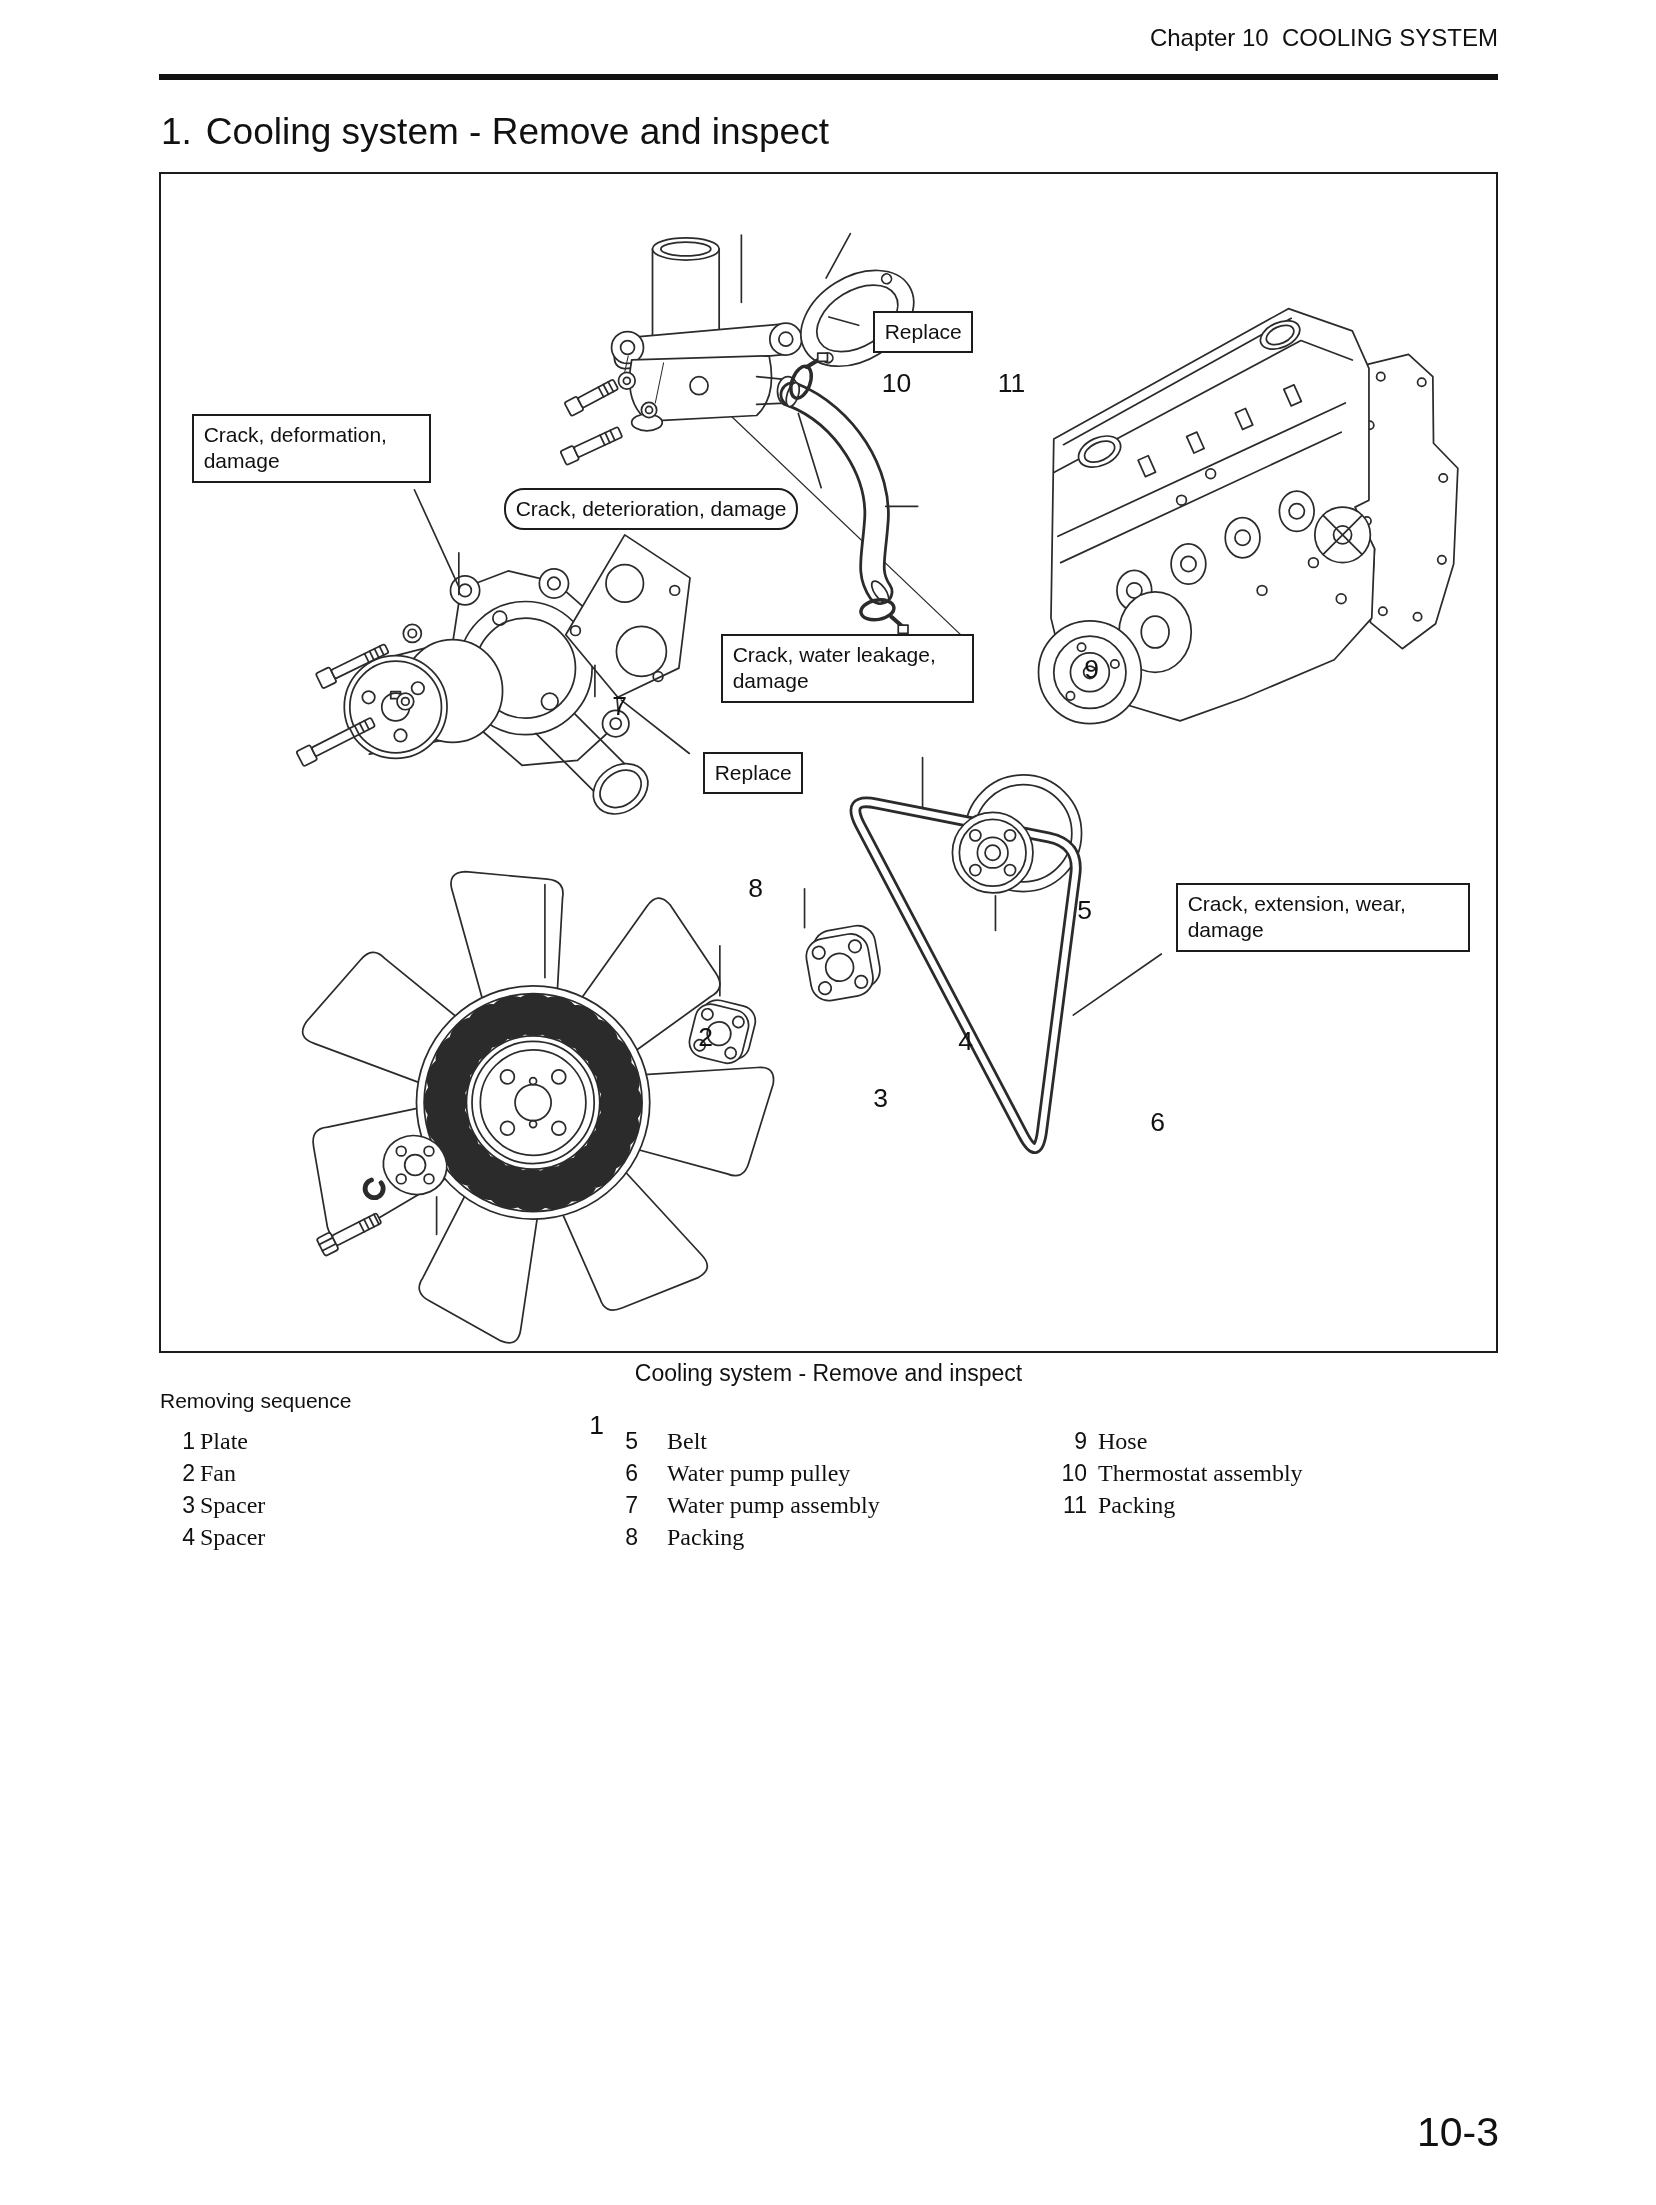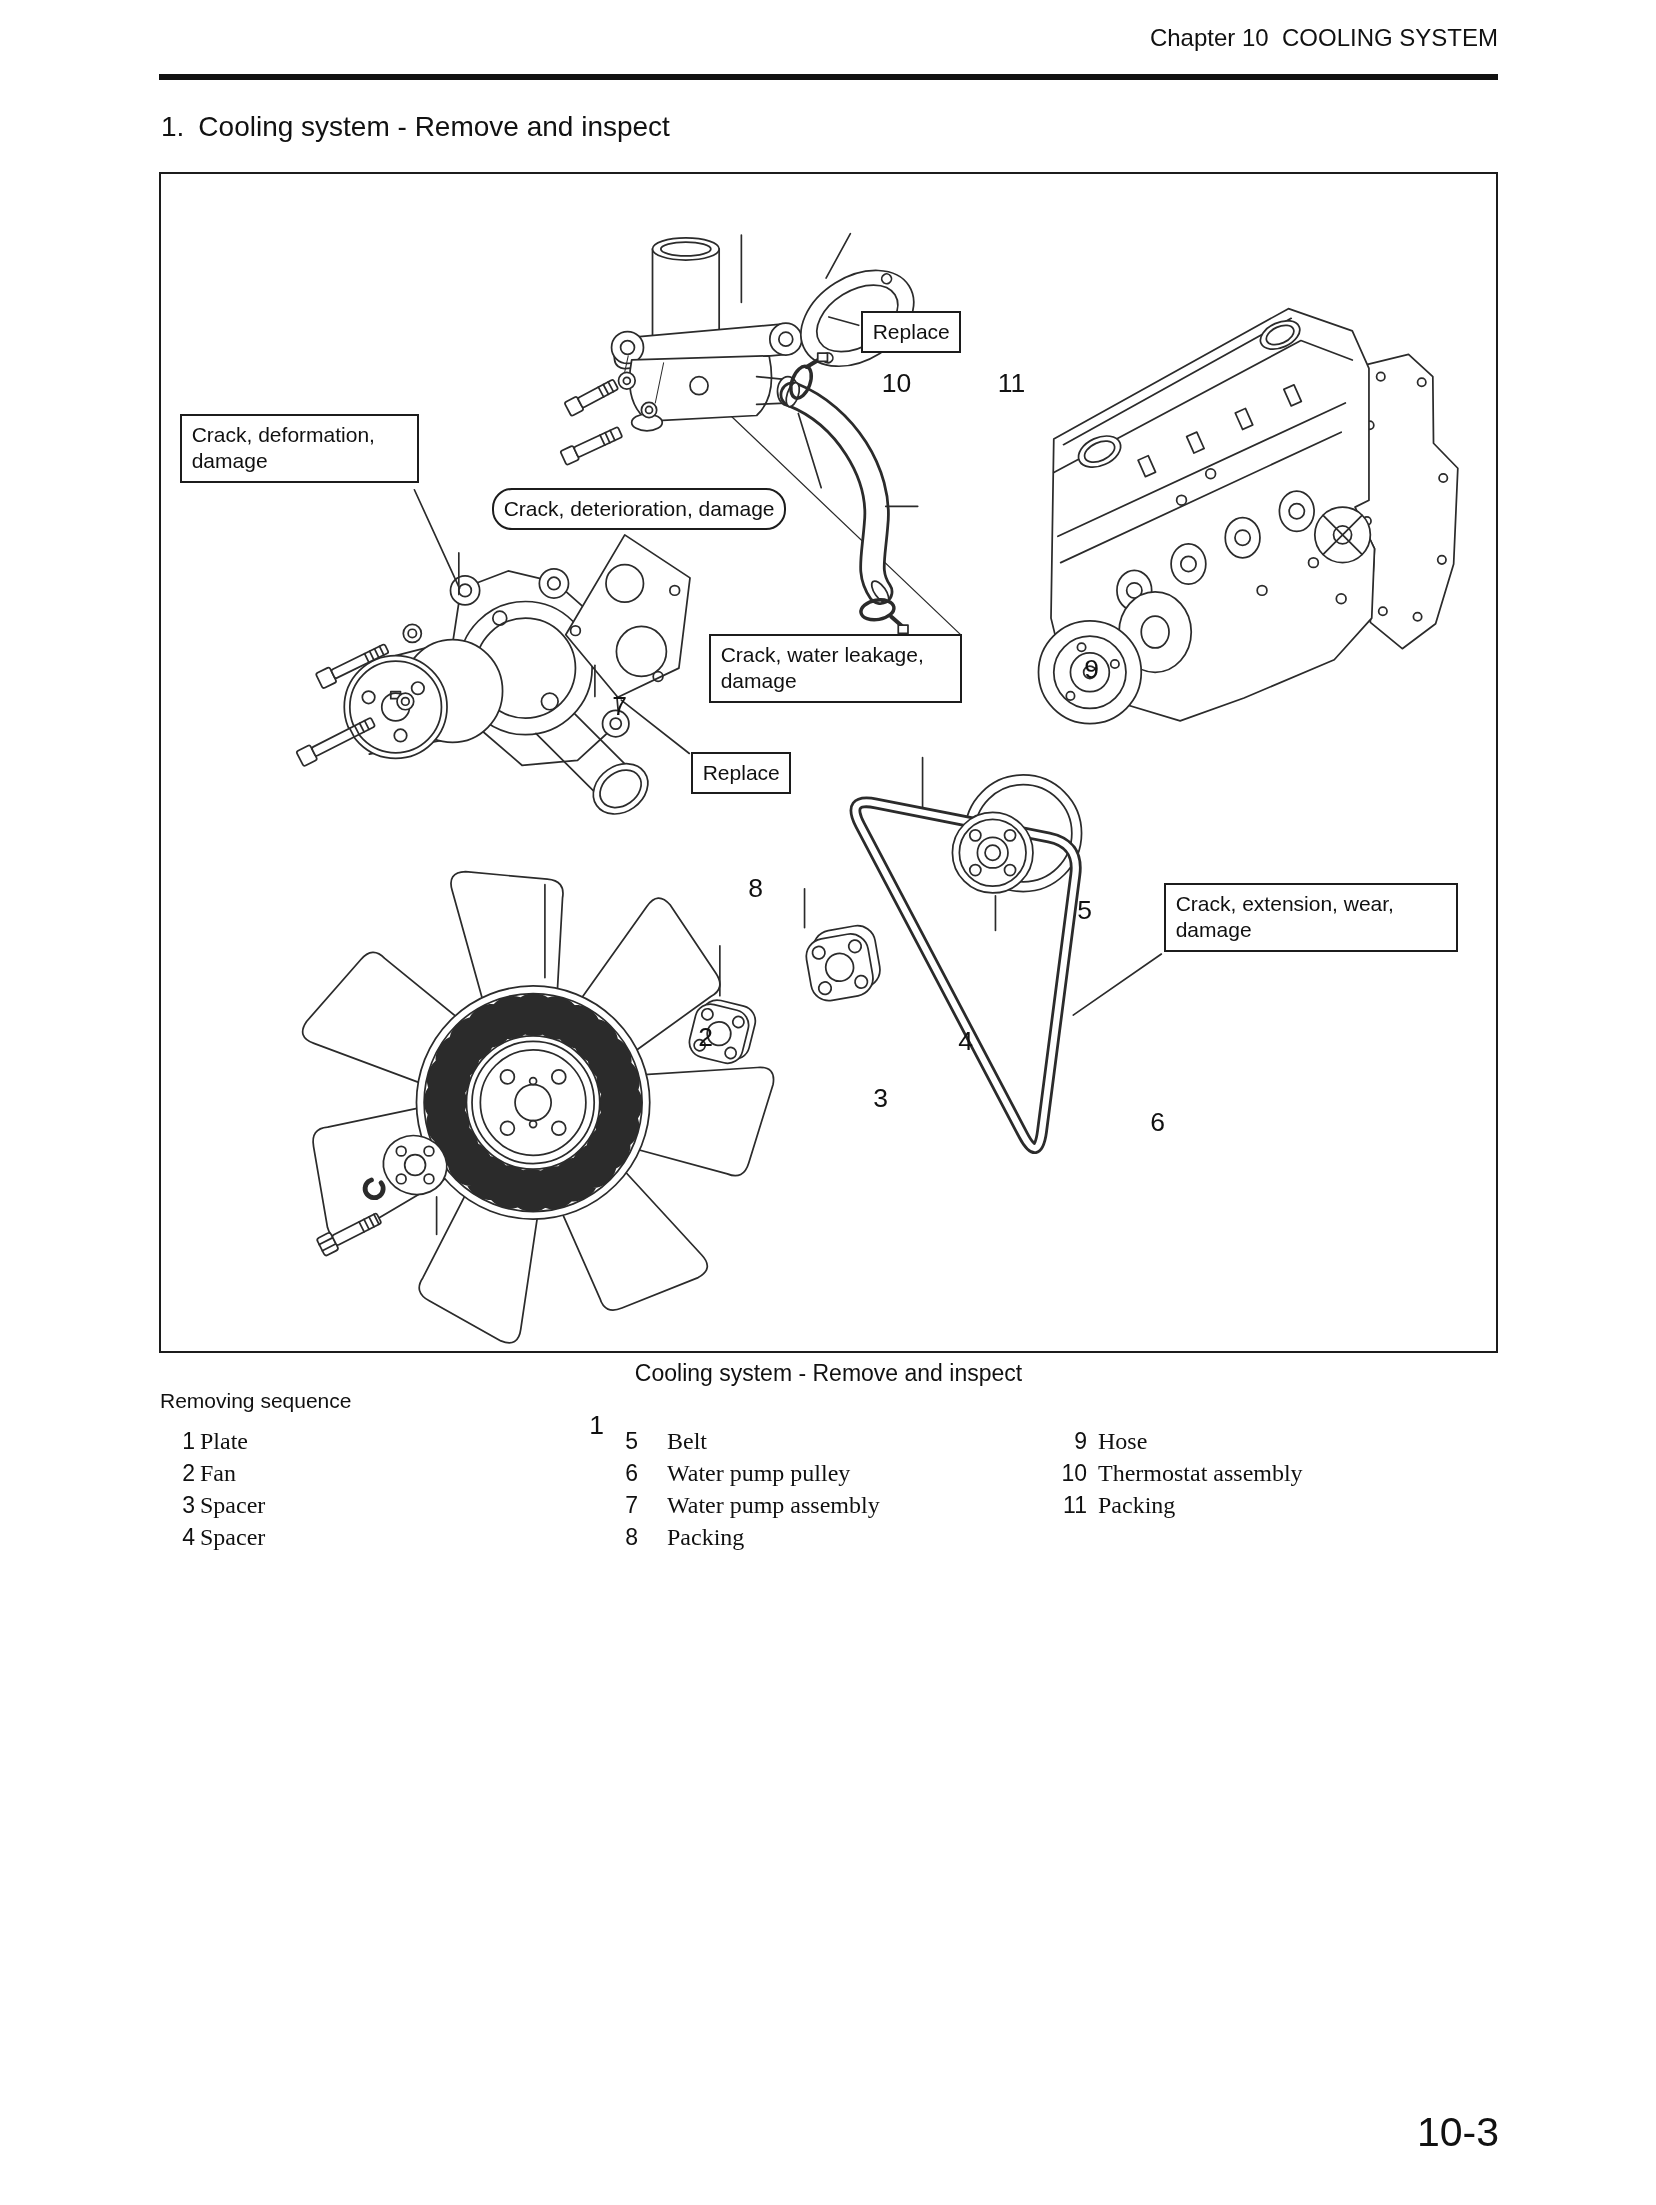--- a/index.html
+++ b/index.html
@@ -1,27 +1,27 @@
 <!DOCTYPE html>
 <html style="font-size:11px"><head>
 <meta charset="utf-8">
 <style>
   html,body{margin:0;padding:0;background:#e8e8e8;}
   .page{position:relative;width:1657px;height:2205px;background:#ffffff;
         font-family:"Liberation Sans",sans-serif;color:#111;overflow:hidden;margin:0 auto;}
   .header{position:absolute;top:24px;right:159px;font-size:24px;white-space:pre;color:#111;}
   .header-rule{position:absolute;left:159px;top:74px;width:1339px;height:6.3px;background:#111;}
-  .title{position:absolute;left:161px;top:111px;font-size:28px;color:#111;}
+  .title{position:absolute;left:161px;top:111px;font-size:37px;color:#111;}
   .title .tnum{margin-right:14px;}
   .figure{position:absolute;left:159px;top:172px;width:1339px;height:1181px;
           border:2.1px solid #1c1c1c;box-sizing:border-box;background:#fff;}
   .figure svg{position:absolute;left:0;top:0;width:100%;height:100%;}
   .part-num{position:absolute;width:31px;text-align:center;font-size:26.5px;color:#111;z-index:4;}
   .callout{position:absolute;border:2.1px solid #1c1c1c;background:#fff;font-size:21px;
-           line-height:1.28;padding:5.6px 9.7px;color:#111;z-index:5;}
+           line-height:1.28;padding:5.6px 9.7px;color:#111;z-index:5;margin-left:12px;}
   .nowrap{white-space:nowrap;border-radius:20px;}
   .caption{position:absolute;left:159px;top:1360px;width:1339px;text-align:center;font-size:23px;}
   .seq-heading{position:absolute;left:160px;top:1389px;font-size:21px;}
   .seq-col{position:absolute;top:1428px;}
   .seq-row{height:32px;}
   .seq-num{display:inline-block;text-align:right;font-family:"Liberation Sans",sans-serif;font-size:23px;vertical-align:baseline;}
   .c1 .seq-num{width:35px;} .c2 .seq-num{width:45px;} .c3 .seq-num{width:53px;}
   .seq-label{font-family:"Liberation Serif",serif;font-size:24px;margin-left:5px;}
   .c2 .seq-label{margin-left:29px;} .c3 .seq-label{margin-left:11px;}
   .page-num{position:absolute;right:158px;top:2109px;font-size:41px;}

